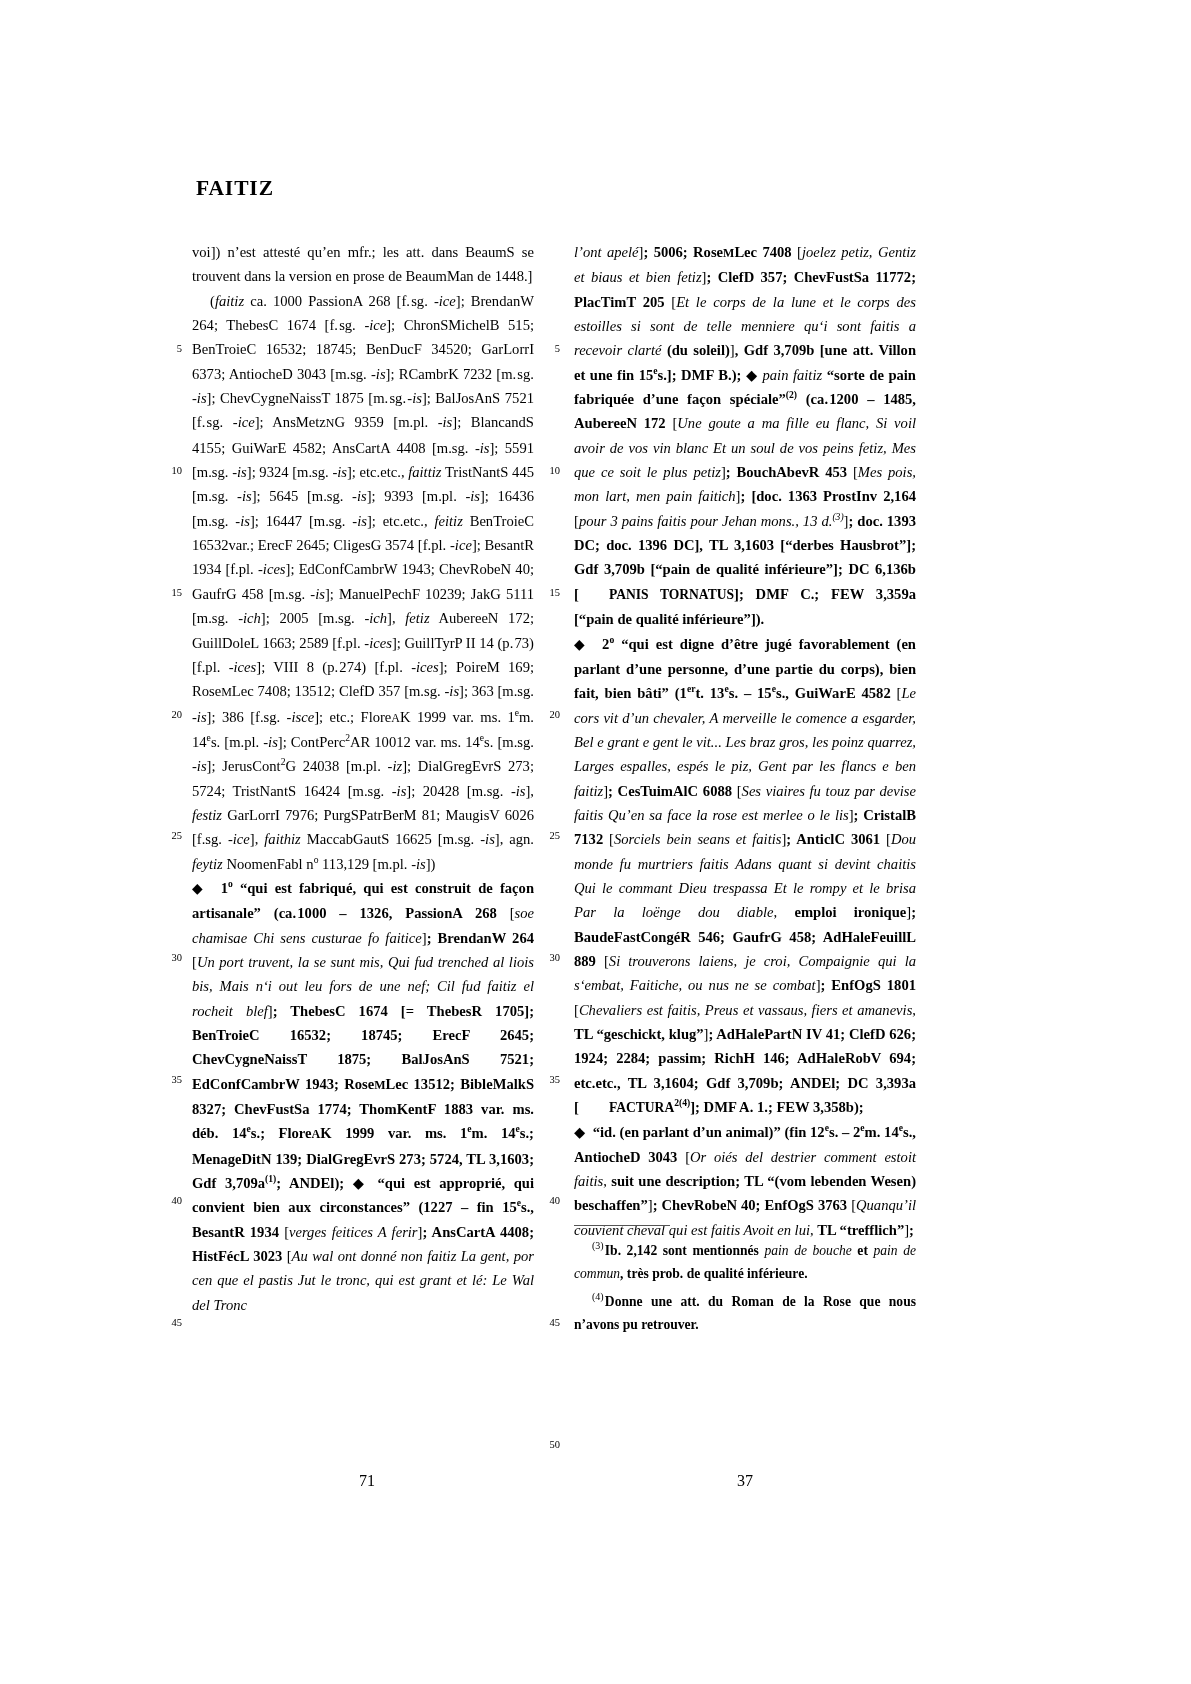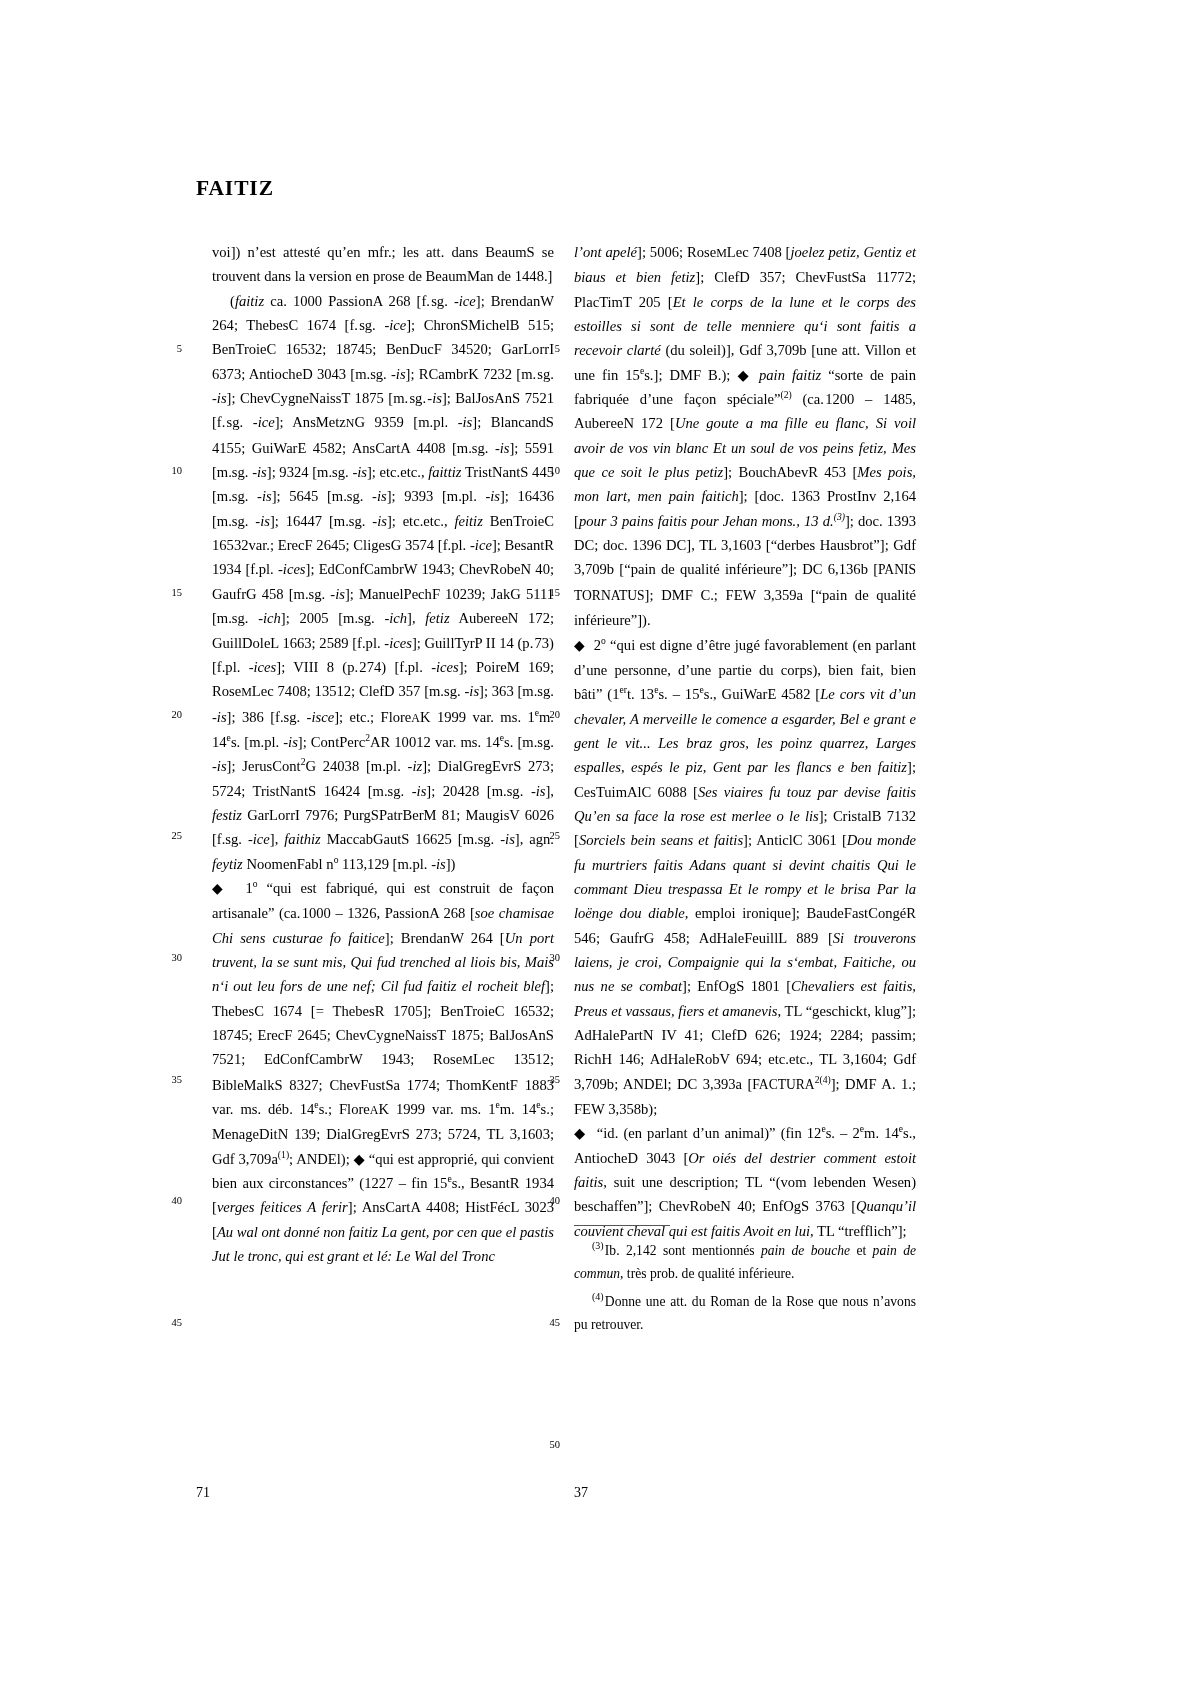--- a/index.html
+++ b/index.html
@@ -35,21 +35,21 @@
   .col {
     position: absolute;
     top: 240px;
     width: 342px;
     font-size: 14.6px;
     line-height: 24.35px;
     text-align: justify;
     text-justify: inter-word;
     hyphens: none;
   }
-  .col-left  { left: 212px; }
+  .col-left  { left: 192px; }
   .col-right { left: 574px; }
 
   .col p {
     margin: 0;
     text-align: justify;
   }
   .col p.ind { text-indent: 18px; }
   .col p.noind { text-indent: 0; }
 
   
@@ -81,31 +81,31 @@
     width: 96px;
     margin: 0 0 8px 0;
     height: 0;
   }
   .fn p { margin: 0; text-indent: 18px; }
   .fnmark { font-size: 10px; vertical-align: super; }
 
   
   .folio {
     position: absolute;
-    font-size: 14px;
+    font-size: 16px;
     width: 342px;
-    margin-top: 13px;
+    text-align: center;
   }
   .folio-left  { left: 196px; top: 1472px; }
   .folio-right { left: 574px; top: 1472px; }
 
   
   i, .it { font-style: italic; }
-  b, .bd { font-weight: normal; }
-  .sc { font-variant: small-caps; font-size: 0.93em; }
+  b, .bd { font-weight: bold; }
+  .sc { font-variant: small-caps; font-size: 0.93em; margin-left: 30px; }
   .sup { font-size: 0.66em; vertical-align: super; line-height: 0; }
   .lozenge { font-size: 0.95em; }
   .smcapN { font-size: 0.82em; }
 </style>
 </head>
 <body>
 
 <div class="page">
 
   <div class="headword">FAITIZ</div>

